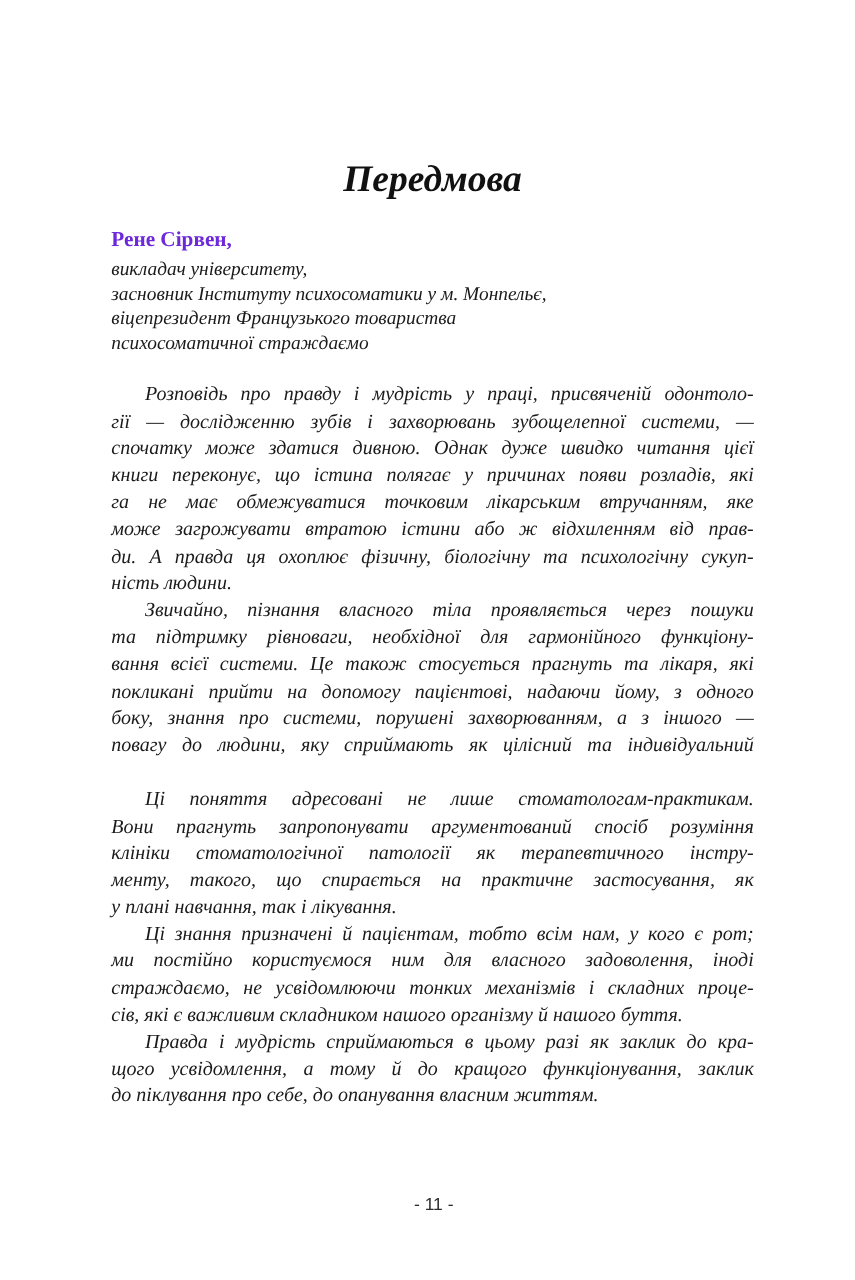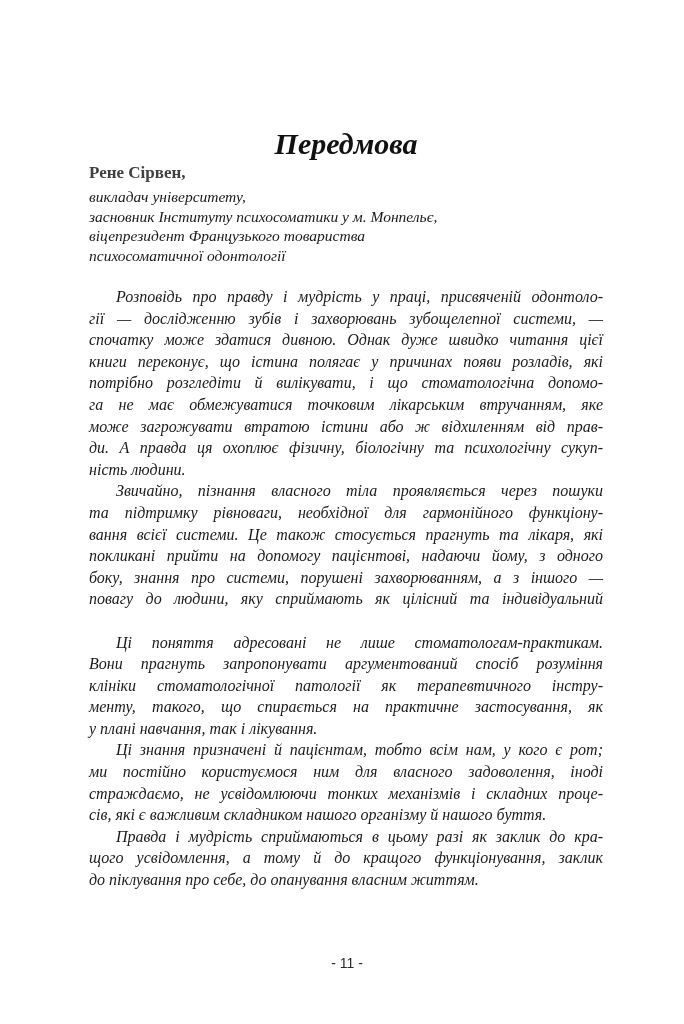--- a/index.html
+++ b/index.html
@@ -22,24 +22,25 @@
   .title {
     margin-top: 126px;
     text-align: center;
     font-style: italic;
     font-weight: bold;
     font-size: 30px;
     line-height: 36px;
     color: #111111;
   }
   .author-name {
+    margin-top: 19px;
     font-weight: bold;
     font-size: 17px;
     line-height: 21px;
-    color: #404040;
+    color: #6d28d9;
   }
   .roles {
     margin-top: 4px;
     font-style: italic;
     font-size: 15.5px;
     line-height: 19.5px;
   }
   .body-text {
     margin-top: 21px;
     font-style: italic;
@@ -71,30 +72,29 @@
 <div class="page">
   <div class="content">
     <div class="title">Передмова</div>
 
     <div class="author-name">Рене Сірвен,</div>
 
     <div class="roles">
         <div>викладач університету,</div>
         <div>засновник Інституту психосоматики у м. Монпельє,</div>
         <div>віцепрезидент Французького товариства</div>
-        <div>психосоматичної одонтології</div>
+        <div>психосоматичної страждаємо</div>
       </div>
 
     <div class="body-text">
         <div class="para">
           <div class="line first">Розповідь про правду і мудрість у праці, присвяченій одонтоло-</div>
           <div class="line">гії — дослідженню зубів і захворювань зубощелепної системи, —</div>
           <div class="line">спочатку може здатися дивною. Однак дуже швидко читання цієї</div>
           <div class="line">книги переконує, що істина полягає у причинах появи розладів, які</div>
-          <div class="line">потрібно розгледіти й вилікувати, і що стоматологічна допомо-</div>
           <div class="line">га не має обмежуватися точковим лікарським втручанням, яке</div>
           <div class="line">може загрожувати втратою істини або ж відхиленням від прав-</div>
           <div class="line">ди. А правда ця охоплює фізичну, біологічну та психологічну сукуп-</div>
           <div class="line last">ність людини.</div>
         </div>
         <div class="para">
           <div class="line first">Звичайно, пізнання власного тіла проявляється через пошуки</div>
           <div class="line">та підтримку рівноваги, необхідної для гармонійного функціону-</div>
           <div class="line">вання всієї системи. Це також стосується прагнуть та лікаря, які</div>
           <div class="line">покликані прийти на допомогу пацієнтові, надаючи йому, з одного</div>

